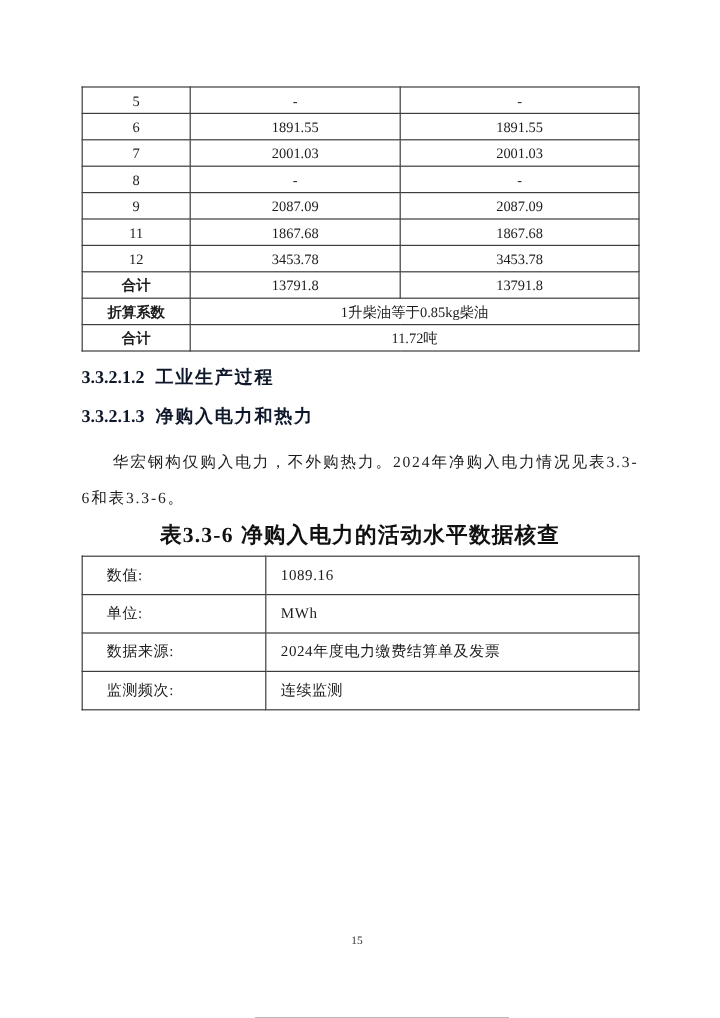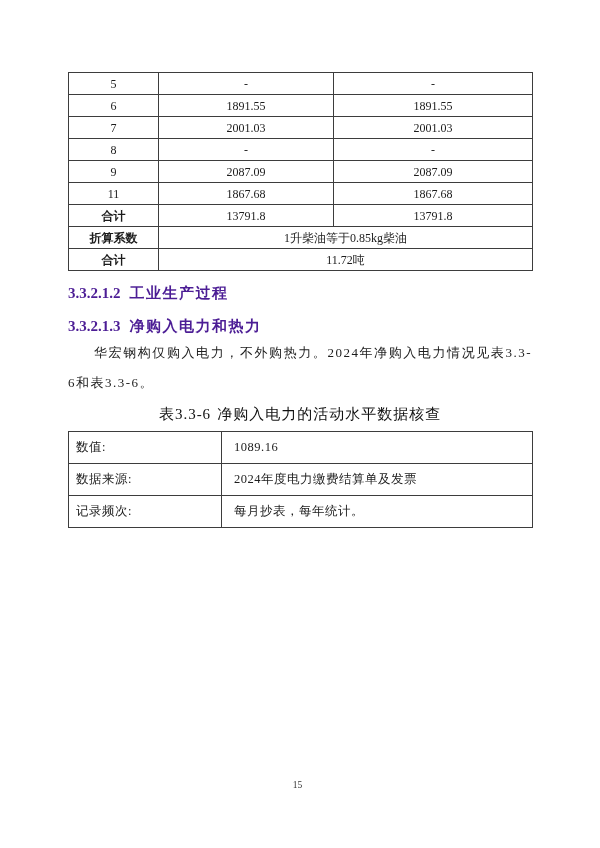--- a/index.html
+++ b/index.html
@@ -38,43 +38,43 @@
   }
   td.bold-label { font-weight: bold; font-size: 12.5px; }
 
   
   h3.sec-heading {
     margin-top: 11px;
     font-size: 15px;
     font-weight: bold;
     line-height: 22px;
     letter-spacing: 0.5px;
-    color: #4c1d95;
+    color: #0f172a;
   }
   h3.sec-heading .h-num { letter-spacing: 0; }
   h3.sec-heading .h-title { margin-left: 9px; letter-spacing: 1.5px; }
 
   
   p.body-para {
     font-size: 13px;
     line-height: 30px;
     text-align: justify;
     text-justify: inter-character;
     letter-spacing: 1.5px;
     text-indent: 2em;
     color: #1c1c1c;
   }
-  p.body-para.tight { margin-top: 1px; }
+  p.body-para.tight { margin-top: 11px; }
 
   
   .table-caption {
     margin-top: 6px;
     text-align: center;
-    font-weight: normal;
-    font-size: 15px;
+    font-weight: bold;
+    font-size: 18px;
     letter-spacing: 1px;
     line-height: 20px;
     color: #111;
   }
   .table-caption .cap-title { margin-left: 6px; }
 
   
   table.elec-table {
     margin-top: 7px;
     width: 464px;
@@ -83,21 +83,21 @@
   }
   table.elec-table td {
     border: 1px solid #3d3d3d;
     height: 32px;
     vertical-align: middle;
     font-size: 12.5px;
     line-height: 1;
     text-align: left;
     letter-spacing: 0.5px;
   }
-  table.elec-table td.label-cell { padding-left: 7px; }
+  table.elec-table td.label-cell { padding-left: 20px; }
   table.elec-table td.value-cell { padding-left: 12px; font-family: Liberation Serif, serif; }
 
   
   .page-number {
     position: absolute;
     left: 0;
     right: 5px;
     top: 780px;
     text-align: center;
     font-size: 9.5px;
@@ -141,20 +141,25 @@
           <td>9</td>
           <td>2087.09</td>
           <td>2087.09</td>
         </tr>
         <tr>
           <td>11</td>
           <td>1867.68</td>
           <td>1867.68</td>
         </tr>
         <tr>
+          <td>12</td>
+          <td>3453.78</td>
+          <td>3453.78</td>
+        </tr>
+        <tr>
           <td class="bold-label">合计</td>
           <td>13791.8</td>
           <td>13791.8</td>
         </tr>
         <tr>
           <td class="bold-label">折算系数</td>
           <td colspan="2">1升柴油等于0.85kg柴油</td>
         </tr>
         <tr>
           <td class="bold-label">合计</td>
@@ -180,25 +185,29 @@
       <colgroup>
           <col style="width:153px">
           <col style="width:311px">
         </colgroup>
       <tbody>
         <tr>
           <td class="label-cell">数值:</td>
           <td class="value-cell">1089.16</td>
         </tr>
         <tr>
+          <td class="label-cell">单位:</td>
+          <td class="value-cell">MWh</td>
+        </tr>
+        <tr>
           <td class="label-cell">数据来源:</td>
           <td class="value-cell">2024年度电力缴费结算单及发票</td>
         </tr>
         <tr>
-          <td class="label-cell">记录频次:</td>
-          <td class="value-cell">每月抄表，每年统计。</td>
+          <td class="label-cell">监测频次:</td>
+          <td class="value-cell">连续监测</td>
         </tr>
       </tbody>
     </table>
   </div>
 
   <div class="page-number">15</div>
 </div>
 
 </body></html>

